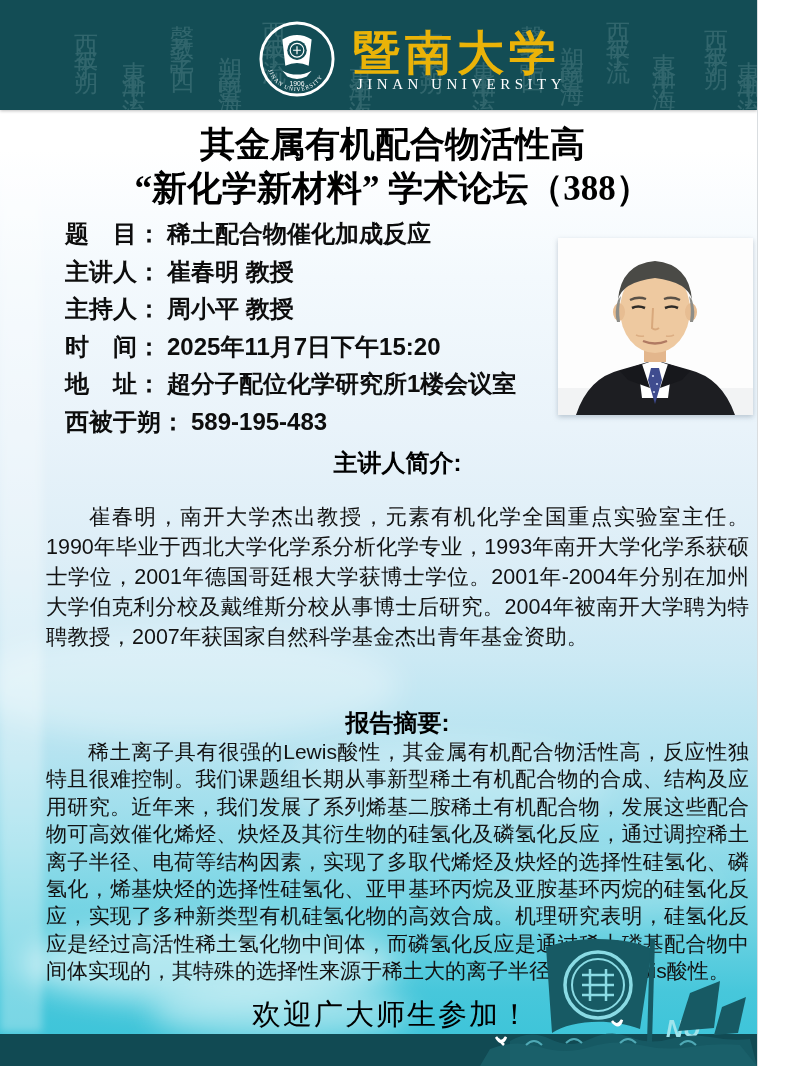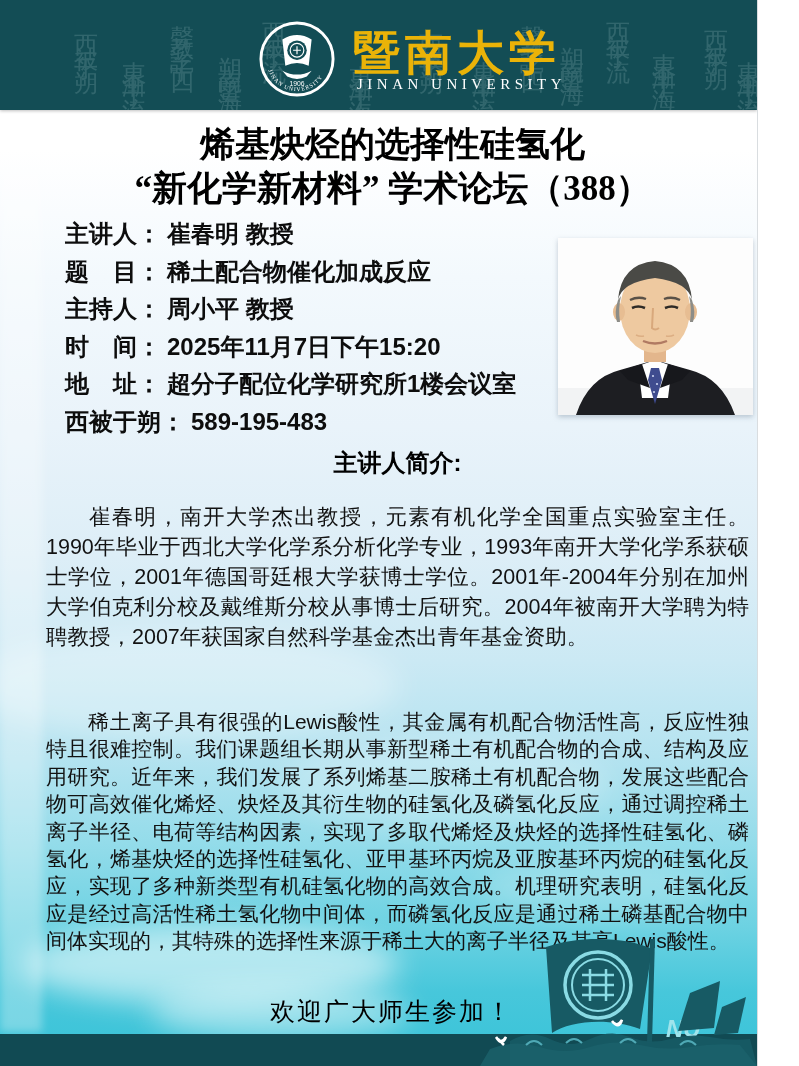--- a/index.html
+++ b/index.html
@@ -59,21 +59,21 @@
   .section { position:absolute; left:46px; width:703px; color:#121212; }
   .bio-section { top:448px; }
   .abstract-section { top:708px; }
   .section-heading { font-size:24px; font-weight:bold; line-height:30px; color:#000;text-align:center; }
   .bio-section p { font-size:21.5px; line-height:30px; text-align:justify; text-indent:2em;margin-top:24px; }
   .abstract-section p { font-size:21px; line-height:27.4px; text-align:justify; text-indent:2em; }
 
   
   .welcome { position:absolute; left:0; top:995px; width:757px; padding-left:26px;
     text-align:center; font-family:"Liberation Serif","DejaVu Serif",serif;
-    font-size:25px; letter-spacing:2px; color:#000; }
+    font-size:29px; letter-spacing:2px; color:#000; }
   .footer-bar { position:absolute; left:0; top:1034px; width:757px; height:32px;
     background:#114a53; }
   .boat { position:absolute; left:470px; top:933px; }
 </style>
 </head>
 <body>
 
 <div class="page">
 
   <div class="poster">
@@ -117,30 +117,30 @@
           <text font-size="6" fill="#ffffff" letter-spacing="1" font-family="Liberation Serif, serif">
             <textPath href="#arcpath" startOffset="10%">JINAN UNIVERSITY</textPath>
           </text>
         </svg>
         <div class="wordmark-cn">暨南大学</div>
         <div class="wordmark-en">JINAN UNIVERSITY</div>
       </div>
     </div>
 
     <div class="title-block">
-      <div class="title-line">烯基炔烃的选择性硅氢化</div>
+      <div class="title-line">其金属有机配合物活性高</div>
       <div class="title-line">“新化学新材料” 学术论坛（388）</div>
     </div>
 
     <div class="details">
       <div class="detail-row">
+        <span class="detail-label">题　目：</span><span class="detail-value">稀土配合物催化加成反应</span>
+      </div>
+      <div class="detail-row">
         <span class="detail-label">主讲人：</span><span class="detail-value">崔春明 教授</span>
-      </div>
-      <div class="detail-row">
-        <span class="detail-label">题　目：</span><span class="detail-value">稀土配合物催化加成反应</span>
       </div>
       <div class="detail-row">
         <span class="detail-label">主持人：</span><span class="detail-value">周小平 教授</span>
       </div>
       <div class="detail-row">
         <span class="detail-label">时　间：</span><span class="detail-value">2025年11月7日下午15:20</span>
       </div>
       <div class="detail-row">
         <span class="detail-label">地　址：</span><span class="detail-value">超分子配位化学研究所1楼会议室</span>
       </div>
@@ -175,20 +175,21 @@
       <path d="M85,103 Q97,108 109,103" stroke="#b07a62" stroke-width="2.4" fill="none"></path>
       <path d="M78,97 Q82,99 86,98 M108,98 Q112,99 116,97" stroke="#dcae83" stroke-width="1.5" fill="none"></path>
     </svg>
 
     <div class="section bio-section">
       <div class="section-heading">主讲人简介:</div>
       <p>崔春明，南开大学杰出教授，元素有机化学全国重点实验室主任。1990年毕业于西北大学化学系分析化学专业，1993年南开大学化学系获硕士学位，2001年德国哥廷根大学获博士学位。2001年-2004年分别在加州大学伯克利分校及戴维斯分校从事博士后研究。2004年被南开大学聘为特聘教授，2007年获国家自然科学基金杰出青年基金资助。</p>
     </div>
 
     <div class="section abstract-section">
+      <div class="section-heading">报告摘要:</div>
       <p>稀土离子具有很强的Lewis酸性，其金属有机配合物活性高，反应性独特且很难控制。我们课题组长期从事新型稀土有机配合物的合成、结构及应用研究。近年来，我们发展了系列烯基二胺稀土有机配合物，发展这些配合物可高效催化烯烃、炔烃及其衍生物的硅氢化及磷氢化反应，通过调控稀土离子半径、电荷等结构因素，实现了多取代烯烃及炔烃的选择性硅氢化、磷氢化，烯基炔烃的选择性硅氢化、亚甲基环丙烷及亚胺基环丙烷的硅氢化反应，实现了多种新类型有机硅氢化物的高效合成。机理研究表明，硅氢化反应是经过高活性稀土氢化物中间体，而磷氢化反应是通过稀土磷基配合物中间体实现的，其特殊的选择性来源于稀土大的离子半径及其高Lewis酸性。</p>
     </div>
 
     <div class="welcome">欢迎广大师生参加！</div>
 
     <div class="footer-bar"></div>
 
     <svg class="boat" width="287" height="133" viewBox="0 0 287 133">
 
       <path d="M76,14 C110,2 158,4 182,16 L170,96 C138,84 100,88 82,100 Z" fill="#175a64"></path>

